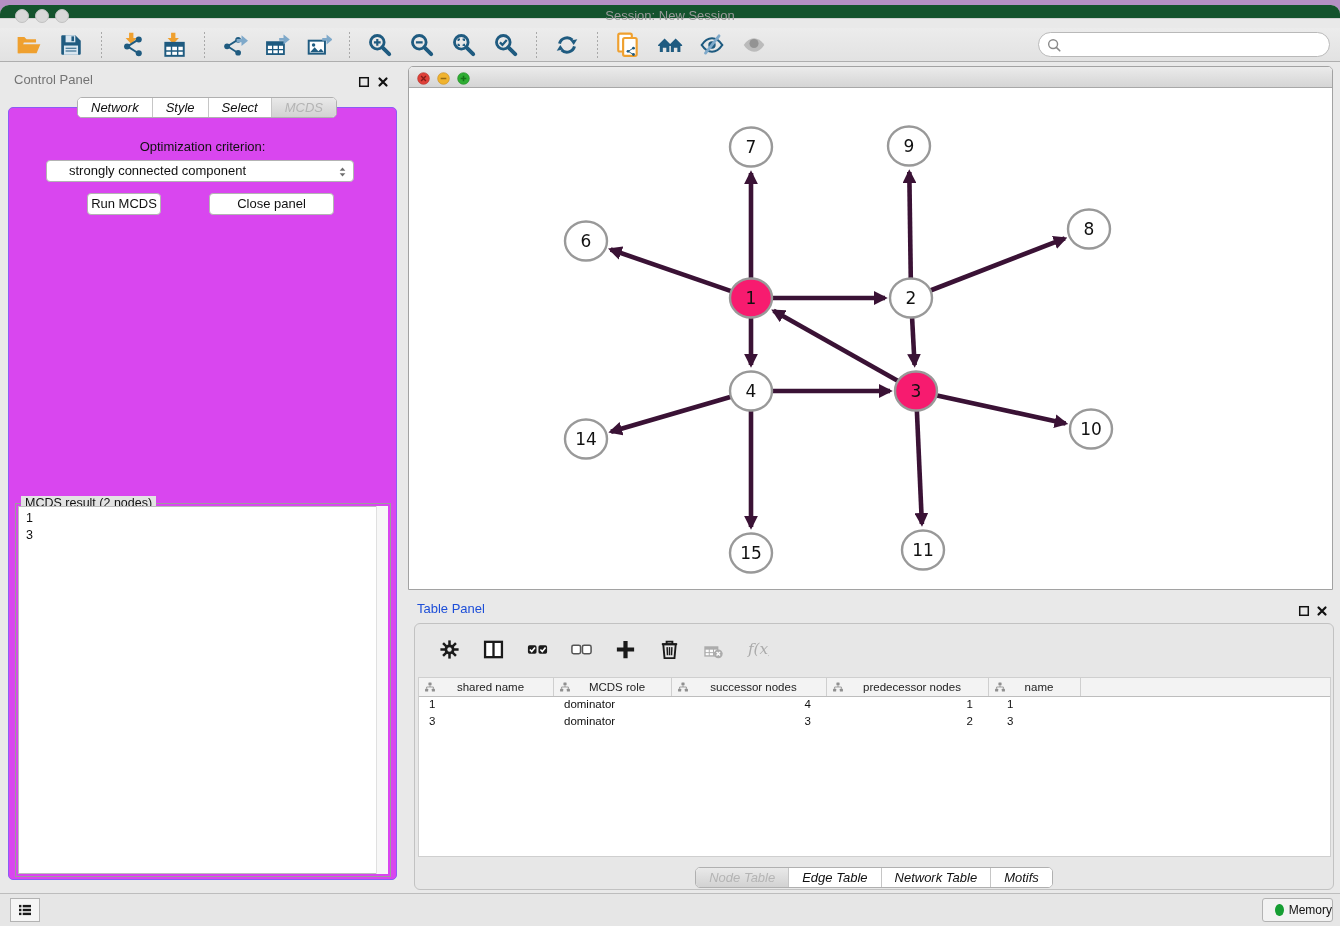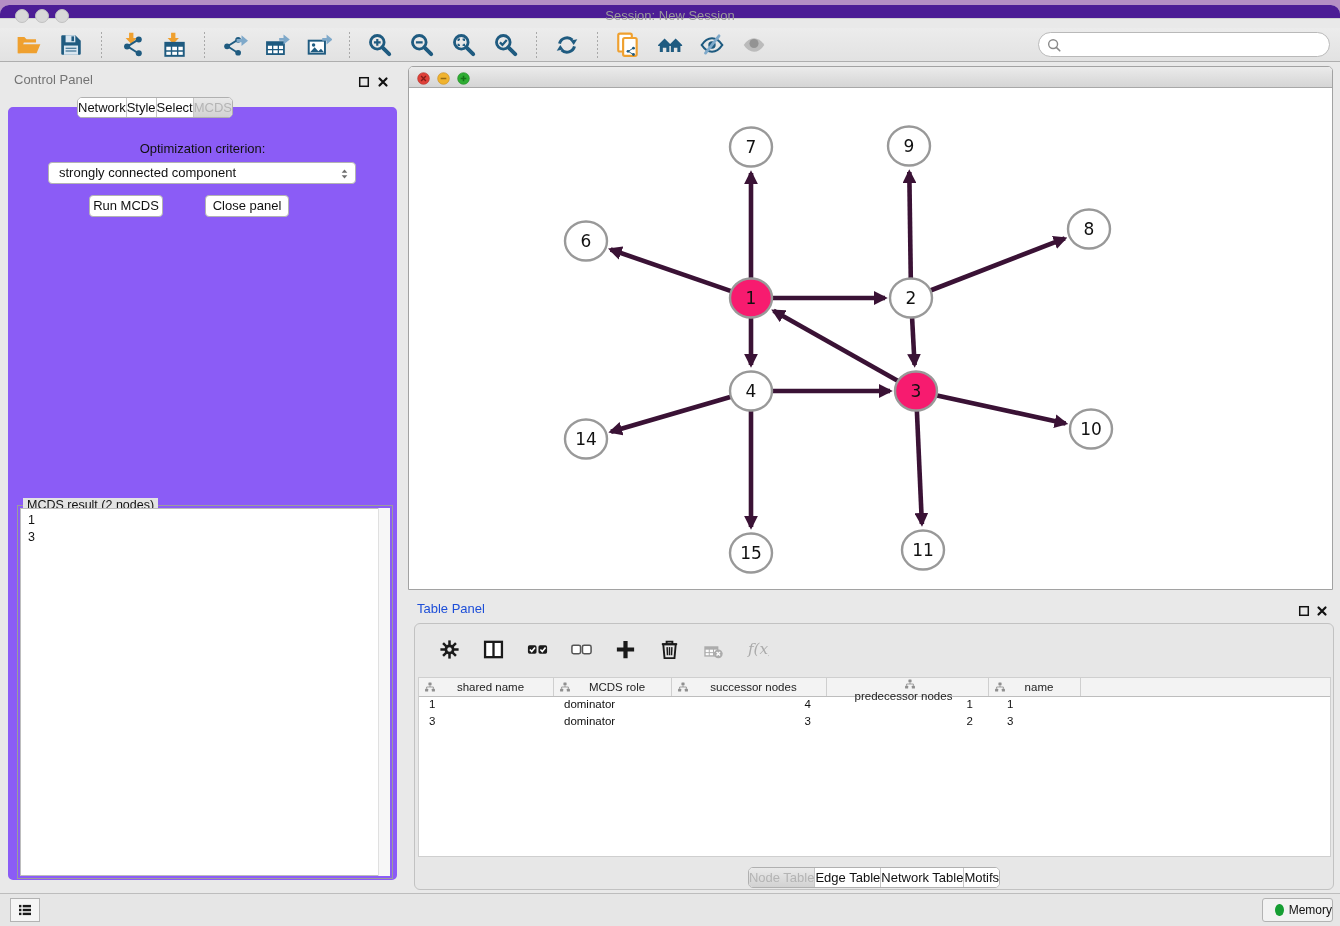--- a/index.html
+++ b/index.html
@@ -3,21 +3,21 @@
 <meta charset="utf-8">
 <style>
   * { margin:0; padding:0; box-sizing:border-box; }
   html,body { width:1340px; height:926px; overflow:hidden; }
   body { background:#b48fc4; font-family:"Liberation Sans","DejaVu Sans",sans-serif; color:#111; }
 
   #window { position:absolute; top:5px; left:0; width:1340px; height:921px;
             background:#e9e9e9; border-radius:9px 9px 0 0; overflow:hidden; }
 
   
-  #titlebar { position:absolute; top:0; left:0; right:0; height:14px; background:#4c1d95;
+  #titlebar { position:absolute; top:0; left:0; right:0; height:14px; background:#14532d;
               border-bottom:1px solid #d2d2d2; }
   .dot { position:absolute; top:4px; width:14px; height:14px; border-radius:50%;
          background:#d8d8d8; border:1px solid #c0c0c0; }
   #win-title { position:absolute; top:3px; left:0; right:0; text-align:center;
                font-size:13px; color:#9b9b9b; }
 
   
   #main-toolbar { position:absolute; top:23px; left:0; right:0; height:34px;
                   background:linear-gradient(#ececec,#e2e2e2); border-bottom:1px solid #aeaeae;
                   display:flex; align-items:center; padding-left:8px; }
@@ -32,32 +32,32 @@
                  background:#fff; border:1px solid #b9b9b9; border-radius:13px;
                  display:flex; align-items:center; padding-left:7px; }
   #search-wrap svg { width:16px; height:16px; }
   #search-input { border:none; outline:none; flex:1; height:20px; font-size:13px; background:transparent; }
 
   
   #cp-title { position:absolute; top:67px; left:14px; font-size:13px; color:#737373; }
   .panel-btn { position:absolute; width:14px; height:14px; cursor:pointer; }
   .panel-btn svg { width:100%; height:100%; }
   #cp-content { position:absolute; left:8px; top:102px; width:389px; height:773px;
-                background:#8b5cf6; border:3px solid #8b5cf6; border-radius:5px; }
+                background:#d946ef; border:1px solid #8b5cf6; border-radius:5px; }
   .segbar { display:inline-flex; border:1px solid #b0b0b0; border-radius:5px; overflow:hidden;
             background:#fff; height:21px; }
-  .seg { padding:2px 0; font-size:13px; line-height:16px; border-left:1px solid #c6c6c6;
-         background:#fff; color:#111; cursor:pointer; white-space:nowrap; }
+  .seg { padding:2px 13px; font-size:13px; line-height:16px; border-left:1px solid #c6c6c6;
+         background:#fff; color:#111; cursor:pointer; white-space:nowrap;font-style:italic; }
   .seg:first-child { border-left:none; }
   .seg.sel { background:linear-gradient(#e9e9e9,#d2d2d2); color:#b4b4b4; }
   #cp-tabs { position:absolute; left:77px; top:92px; }
   #opt-label { position:absolute; top:133px; left:8px; width:389px; text-align:center; font-size:13px; }
   #criterion { position:absolute; left:45px; top:155px; width:308px; height:22px; background:#fff;
                border:1px solid #b3b3b3; border-radius:4px; font-size:13px; line-height:20px;
-               padding-left:10px; cursor:pointer; }
+               padding-left:22px; cursor:pointer; }
   #criterion .stepper { position:absolute; right:4px; top:3px; }
   .pushbtn { position:absolute; height:22px; background:#fff; border:1px solid #b3b3b3;
              border-radius:4px; font-size:13px; text-align:center; line-height:20px; cursor:pointer; }
 
   #mcds-fieldset { position:absolute; left:14px; top:497px; width:376px; height:374px;
                    border:1px solid #9c9c9c; }
   #mcds-legend { position:absolute; top:-8px; left:5px; background:#e3e3e3; padding:0 4px;
                  font-size:12.5px; color:#111; }
   #mcds-text { position:absolute; inset:2px; background:#fff; border:1px solid #bdbdbd;
                font-size:12.5px; line-height:17px; padding:3px 0 0 7px; white-space:pre; }
@@ -308,21 +308,21 @@
     <div id="criterion" style="left:37px;top:52px;position:absolute">
       <span>strongly connected component</span>
       <span class="stepper">
         <svg width="13" height="16" viewBox="0 0 16 16">
           <path d="M4.5 6.5L8 2.5l3.5 4z" fill="#6e6e6e"></path>
           <path d="M4.5 9.5L8 13.5l3.5-4z" fill="#6e6e6e"></path>
         </svg>
       </span>
     </div>
     <div class="pushbtn" style="left:78px;top:85px;width:74px">Run MCDS</div>
-    <div class="pushbtn" style="left:194px;top:85px;width:84px">Close panel</div>
+    <div class="pushbtn" style="left:200px;top:85px;width:125px">Close panel</div>
 
     <div id="mcds-fieldset" style="left:6px;top:395px">
       <span id="mcds-legend">MCDS result (2 nodes)</span>
       <div id="mcds-text">1
 3</div>
       <div id="mcds-scroll"></div>
     </div>
   </div>
   <span id="cp-tabs"><span class="segbar">
         <span class="seg">Network</span>
@@ -536,21 +536,21 @@
             <svg viewBox="0 0 23 21" class="tree">
               <g fill="#8f8f8f">
                 <rect x="8.5" y="2" width="6" height="5" rx="1"></rect>
                 <rect x="2" y="14" width="6" height="5" rx="1"></rect>
                 <rect x="15" y="14" width="6" height="5" rx="1"></rect>
               </g>
               <path d="M11.5 7v3.5M5 14v-3.5h13V14" stroke="#8f8f8f" stroke-width="1.6" fill="none"></path>
             </svg>
             <span class="lbl">successor nodes</span>
           </div>
-          <div class="th" style="width: 162px; flex-direction: column;">
+          <div class="th" style="width: 162px;">
             <svg viewBox="0 0 23 21" class="tree">
               <g fill="#8f8f8f">
                 <rect x="8.5" y="2" width="6" height="5" rx="1"></rect>
                 <rect x="2" y="14" width="6" height="5" rx="1"></rect>
                 <rect x="15" y="14" width="6" height="5" rx="1"></rect>
               </g>
               <path d="M11.5 7v3.5M5 14v-3.5h13V14" stroke="#8f8f8f" stroke-width="1.6" fill="none"></path>
             </svg>
             <span class="lbl">predecessor nodes</span>
           </div>

